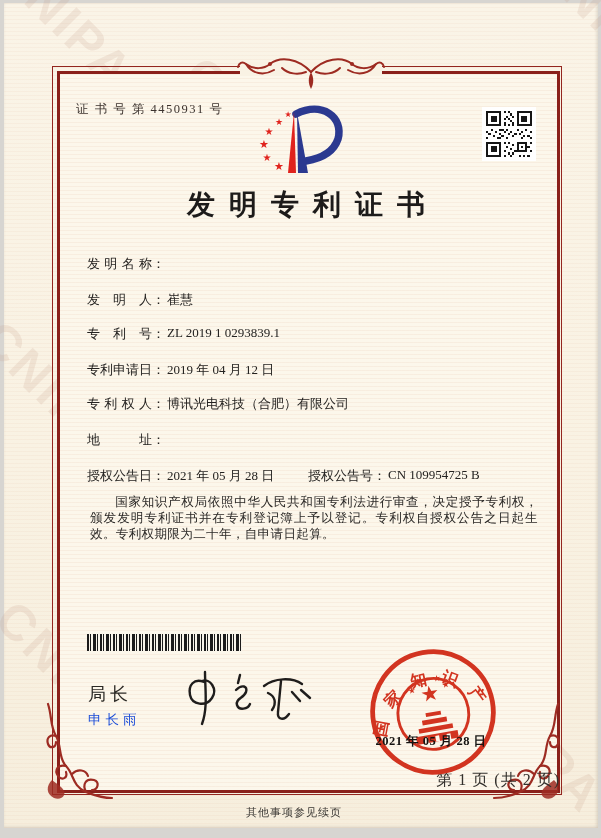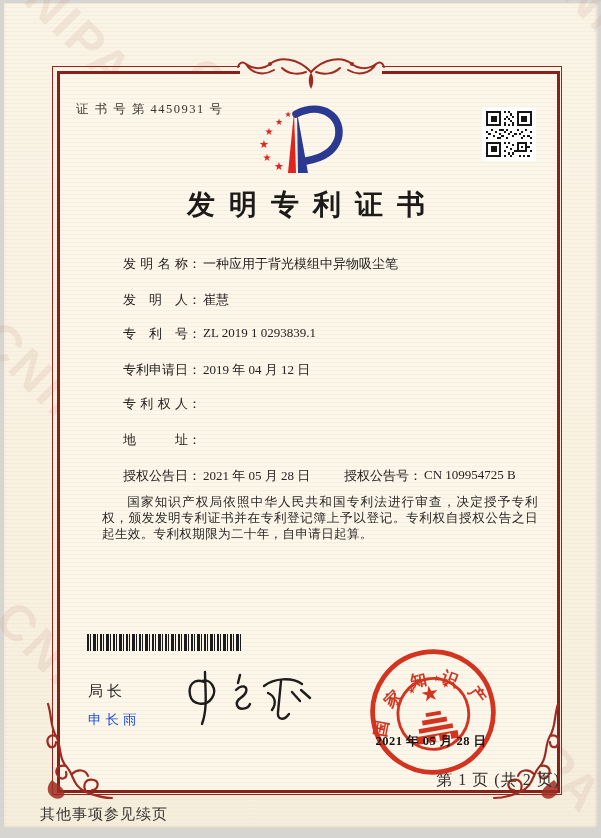--- a/index.html
+++ b/index.html
@@ -17,39 +17,39 @@
       border:1.5px solid #93261f;z-index:2;}
   .cert-frame{position:absolute;left:57px;top:71px;width:497px;height:716px;
       border:3.5px solid #8a201a;background:#fcf7eb;z-index:2;}
   .cert-frame::after{content:"";position:absolute;inset:0;
       background:repeating-linear-gradient(180deg,rgba(213,150,118,.10) 0 1px,transparent 1px 4px);}
   .abs{position:absolute;z-index:5;}
   .cert-no{left:76px;top:101px;font-size:12.5px;letter-spacing:1.5px;color:#3c332e;}
   .title{left:52px;top:186px;width:508px;text-align:center;font-size:28px;font-weight:bold;
          letter-spacing:.5em;padding-left:.5em;box-sizing:border-box;color:#1d1b1a;}
   .fields{left:87px;top:255px;width:455px;font-size:13px;color:#242220;}
-  .frow{position:absolute;display:flex;align-items:flex-start;white-space:nowrap;margin-left:36px;}
+  .frow{position:absolute;display:flex;align-items:flex-start;white-space:nowrap;}
   .jlabel{display:inline-block;width:65px;text-align:justify;text-align-last:justify;}
   .fval{margin-left:2px;}
   .fval.addr{white-space:normal;width:332px;line-height:16.5px;}
   .fcol2{position:absolute;left:221px;top:0;display:flex;justify-content:center;}
   .bodytext{left:86px;top:494px;width:452px;font-size:12.6px;line-height:16.2px;
             text-align:justify;color:#2b2927;letter-spacing:.3px;}
-  .bodytext p{margin:0 0 2px 16px;text-indent:2em;}
+  .bodytext p{margin:0 0 2px 4px;text-indent:2em;}
   .barcode{left:87px;top:634px;width:155px;height:17px;
       background:repeating-linear-gradient(90deg,#1b1b1b 0 2px,#f8f4ea 2px 3px,#1b1b1b 3px 4px,
       #f8f4ea 4px 6px,#1b1b1b 6px 9px,#f8f4ea 9px 10px,#1b1b1b 10px 11px,#f8f4ea 11px 13px);}
-  .signer-title{left:88px;top:682px;font-size:15px;letter-spacing:4px;color:#2a2824;}
+  .signer-title{left:88px;top:682px;font-size:18px;letter-spacing:4px;color:#2a2824;}
   .signer-name{left:88px;top:711px;font-size:13.5px;letter-spacing:4px;color:#1d4ed8;}
   .sig{left:180px;top:668px;z-index:6;}
   .seal{left:366px;top:645px;width:134px;height:134px;transform:rotate(-10deg);z-index:7;}
   .seal-date{left:356px;top:733px;width:150px;text-align:center;font-size:12.5px;font-weight:bold;
              color:#141210;letter-spacing:.5px;z-index:8;}
   .pageno{left:52px;top:770px;width:508px;text-align:right;font-size:16px;letter-spacing:1px;color:#33302c;}
-  .contnote{left:40px;top:805px;width:508px;text-align:left;font-size:15px;letter-spacing:1px;
+  .contnote{left:40px;top:805px;width:508px;text-align:center;font-size:11px;letter-spacing:1px;
             color:#3a3733;z-index:5;}
   .top-orn{left:236px;top:50px;z-index:4;}
   .corner{z-index:4;}
   .corner.bl{left:42px;top:702px;}
   .corner.br{left:492px;top:702px;transform:scaleX(-1);}
   .logo{left:252px;top:99px;z-index:5;}
   .qr{left:482px;top:107px;z-index:5;}
 </style>
 </head>
 <body>
@@ -143,40 +143,40 @@
       <rect x="18" y="18" width="1" height="1" fill="#161616"></rect>
     <path fill="#161616" d="M10 2h1v1h-1zM12 2h1v1h-1zM13 3h1v1h-1zM11 4h1v1h-1zM14 4h1v1h-1zM10 5h1v1h-1zM12 5h1v1h-1zM13 6h1v1h-1zM10 7h1v1h-1zM14 7h1v1h-1zM10 8h1v1h-1zM12 8h1v1h-1zM14 8h1v1h-1zM8 10h1v1h-1zM8 12h1v1h-1zM8 14h1v1h-1zM4 10h1v1h-1zM2 11h1v1h-1zM6 11h1v1h-1zM3 12h1v1h-1zM5 13h1v1h-1zM2 14h1v1h-1zM7 14h1v1h-1zM9 10h1v1h-1zM11 10h1v1h-1zM10 11h1v1h-1zM13 11h1v1h-1zM12 12h1v1h-1zM15 12h1v1h-1zM9 13h1v1h-1zM14 13h1v1h-1zM11 14h1v1h-1zM16 10h1v1h-1zM18 11h1v1h-1zM20 10h1v1h-1zM22 11h1v1h-1zM17 12h1v1h-1zM19 13h1v1h-1zM21 13h1v1h-1zM22 14h1v1h-1zM18 14h1v1h-1zM10 16h1v1h-1zM12 16h1v1h-1zM14 17h1v1h-1zM11 18h1v1h-1zM13 19h1v1h-1zM10 20h1v1h-1zM12 21h1v1h-1zM14 21h1v1h-1zM10 22h1v1h-1zM13 22h1v1h-1zM15 20h1v1h-1zM22 16h1v1h-1zM21 18h1v1h-1zM22 20h1v1h-1zM17 22h1v1h-1zM19 22h1v1h-1zM21 22h1v1h-1z"></path>
   </svg>
 
   <div class="abs title">发明专利证书</div>
 
   <div class="abs fields">
     <div class="frow" style="top:0">
       <span class="jlabel">发明名称</span>
         <span>：</span>
-      <span class="fval">一种应用于背光模组中异物吸尘笔</span>
     </div>
     <div class="frow" style="top:36px">
       <span class="jlabel">发明人</span>
         <span>：</span>
       <span class="fval">崔慧</span>
     </div>
     <div class="frow" style="top:70px">
       <span class="jlabel">专利号</span>
         <span>：</span>
       <span class="fval">ZL 2019 1 0293839.1</span>
     </div>
     <div class="frow" style="top:106px">
       <span class="jlabel">专利申请日</span>
         <span>：</span>
       <span class="fval">2019 年 04 月 12 日</span>
     </div>
     <div class="frow" style="top:140px">
       <span class="jlabel">专利权人</span>
         <span>：</span>
+      <span class="fval">博讯光电科技（合肥）有限公司</span>
     </div>
     <div class="frow" style="top:176px">
       <span class="jlabel">地址</span>
         <span>：</span>
     </div>
     <div class="frow" style="top:212px;width:455px">
       <span class="jlabel">授权公告日</span>
         <span>：</span>
       <span class="fval">2021 年 05 月 28 日</span>
       <span class="fcol2">

